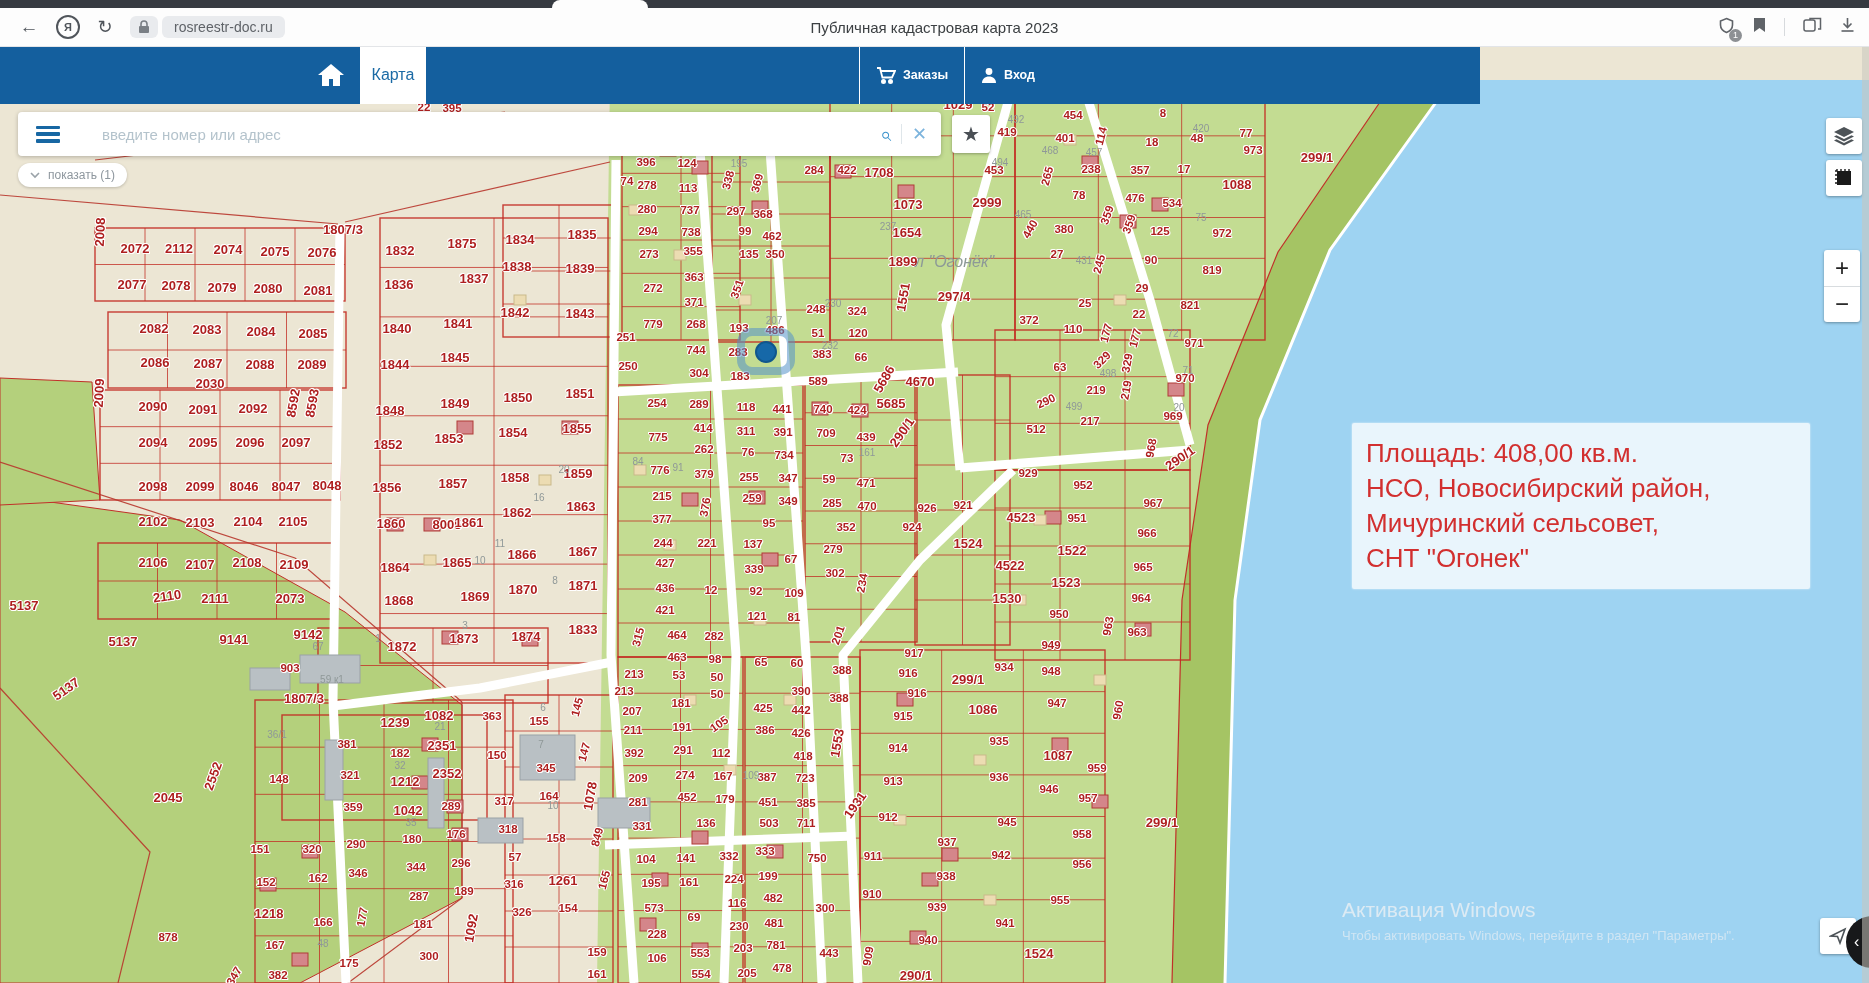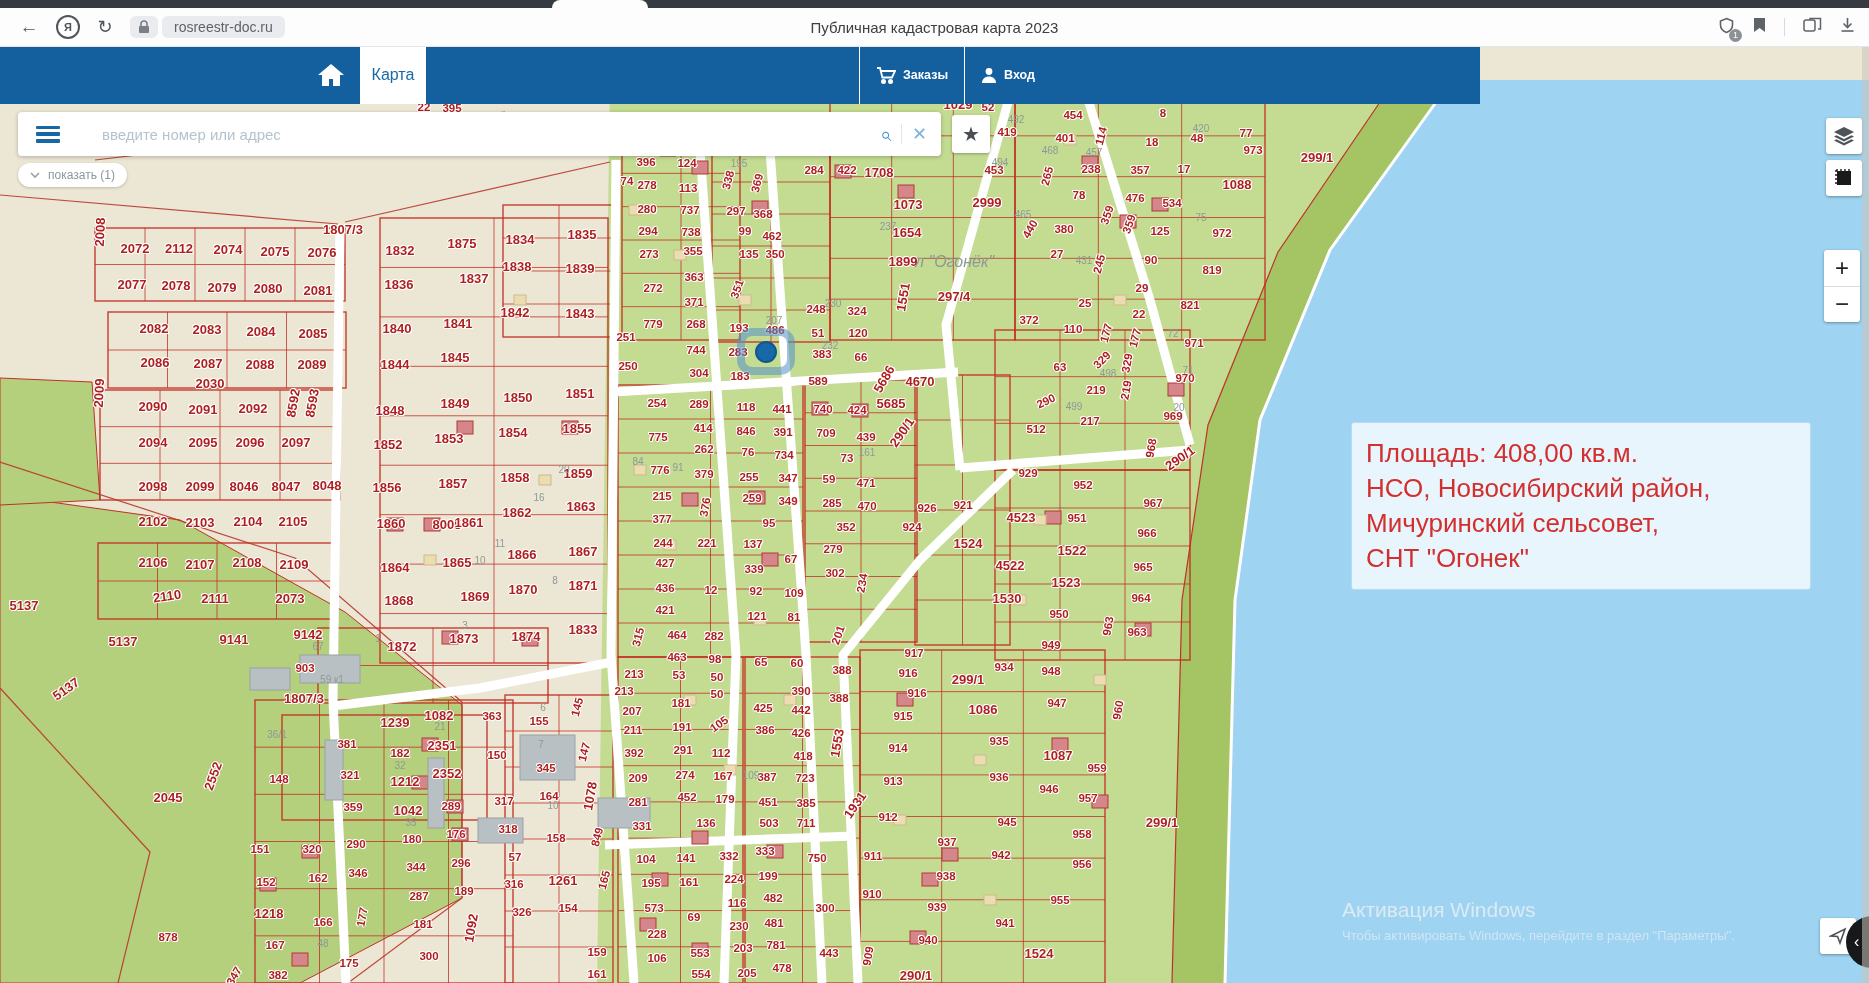--- a/index.html
+++ b/index.html
@@ -412,21 +412,21 @@
         <div class="lbl big" style="left: 583px; top: 629px;">1833</div>
         <div class="lbl g" style="left: 564px; top: 469px;">20</div>
         <div class="lbl g" style="left: 539px; top: 497px;">16</div>
         <div class="lbl g" style="left: 500px; top: 543px;">11</div>
         <div class="lbl g" style="left: 480px; top: 560px;">10</div>
         <div class="lbl g" style="left: 555px; top: 580px;">8</div>
         <div class="lbl g" style="left: 465px; top: 625px;">3</div>
         <div class="lbl g" style="left: 378px; top: 638px;">1</div>
         <div class="lbl big" style="left: 234px; top: 639px;">9141</div>
         <div class="lbl big" style="left: 308px; top: 634px;">9142</div>
-        <div class="lbl" style="left: 281px; top: 668px; padding-left: 48px;">903</div>
+        <div class="lbl" style="left: 266px; top: 668px; padding-left: 48px;">903</div>
         <div class="lbl g" style="left: 318px; top: 646px;">67</div>
         <div class="lbl g" style="left: 332px; top: 679px;">59 к1</div>
         <div class="lbl big" style="left: 304px; top: 698px;">1807/3</div>
         <div class="lbl big" style="left: 213px; top: 776px; transform: translate(-50%, -50%) rotate(-70deg);">2552</div>
         <div class="lbl" style="left: 279px; top: 779px;">148</div>
         <div class="lbl g" style="left: 277px; top: 734px;">36/1</div>
         <div class="lbl" style="left: 347px; top: 744px;">381</div>
         <div class="lbl" style="left: 350px; top: 775px;">321</div>
         <div class="lbl" style="left: 353px; top: 807px;">359</div>
         <div class="lbl" style="left: 260px; top: 849px;">151</div>
@@ -552,21 +552,21 @@
         <div class="lbl" style="left: 665px; top: 563px;">427</div>
         <div class="lbl" style="left: 665px; top: 588px;">436</div>
         <div class="lbl" style="left: 711px; top: 590px;">12</div>
         <div class="lbl" style="left: 665px; top: 610px;">421</div>
         <div class="lbl" style="left: 677px; top: 635px;">464</div>
         <div class="lbl" style="left: 714px; top: 636px;">282</div>
         <div class="lbl g" style="left: 638px; top: 461px;">84</div>
         <div class="lbl g" style="left: 678px; top: 467px;">91</div>
         <div class="lbl" style="left: 746px; top: 407px;">118</div>
         <div class="lbl" style="left: 782px; top: 409px;">441</div>
-        <div class="lbl" style="left: 746px; top: 431px;">846</div>
+        <div class="lbl" style="left: 746px; top: 431px;">311</div>
         <div class="lbl" style="left: 783px; top: 432px;">391</div>
         <div class="lbl" style="left: 748px; top: 452px;">76</div>
         <div class="lbl" style="left: 784px; top: 455px;">734</div>
         <div class="lbl" style="left: 749px; top: 477px;">255</div>
         <div class="lbl" style="left: 788px; top: 478px;">347</div>
         <div class="lbl" style="left: 752px; top: 498px;">259</div>
         <div class="lbl" style="left: 788px; top: 501px;">349</div>
         <div class="lbl" style="left: 769px; top: 523px;">95</div>
         <div class="lbl" style="left: 753px; top: 544px;">137</div>
         <div class="lbl" style="left: 791px; top: 559px;">67</div>

